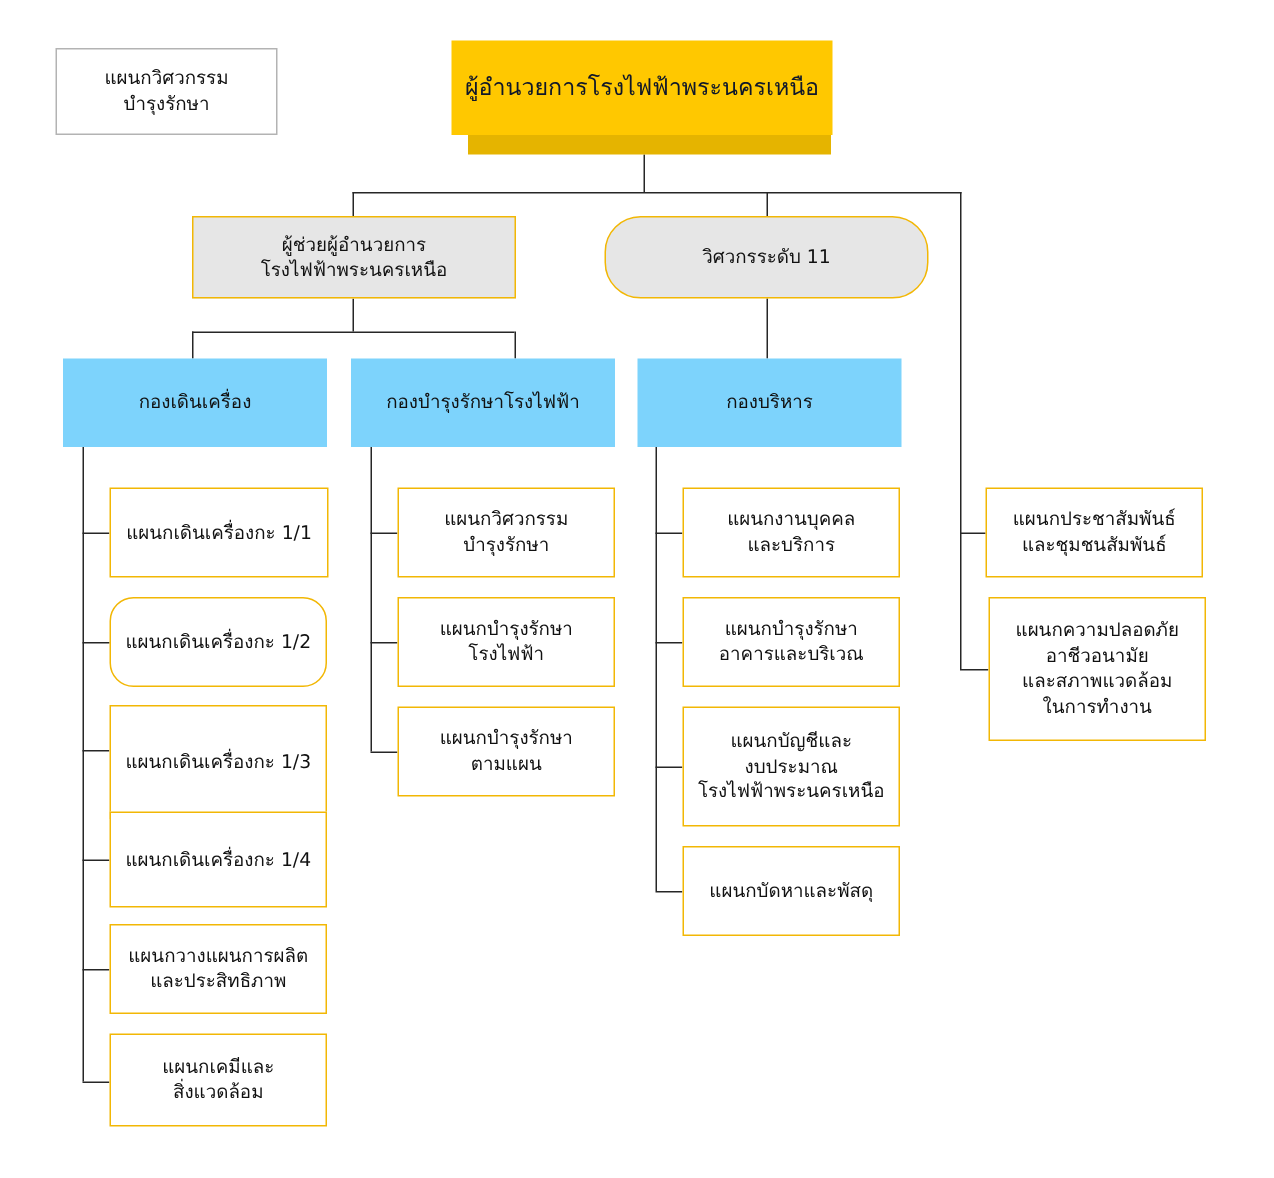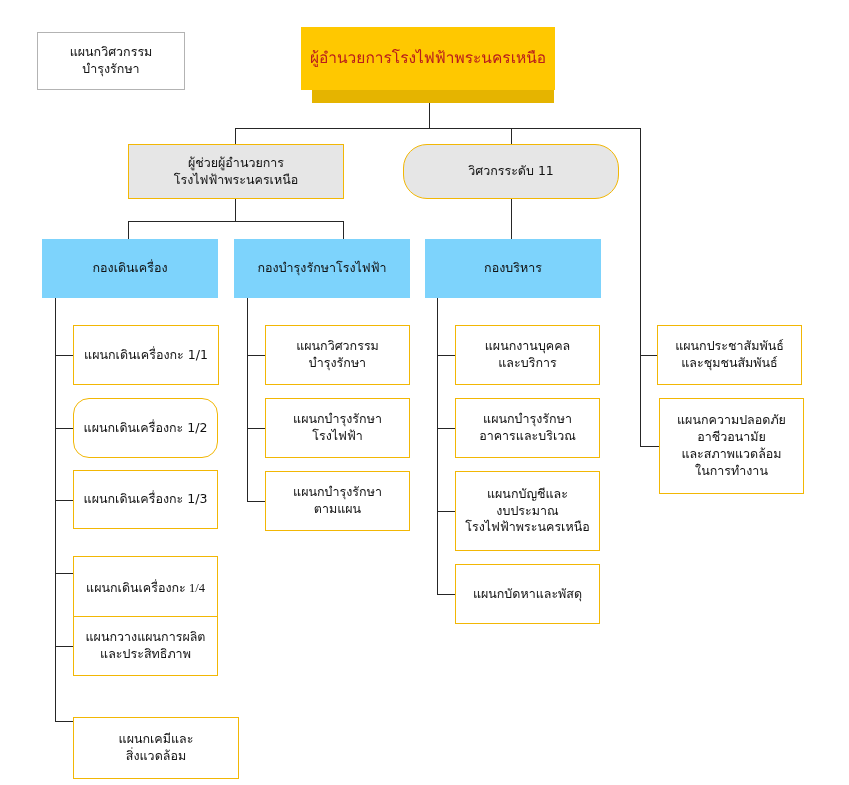--- a/index.html
+++ b/index.html
@@ -26,21 +26,21 @@
     line-height:1.35;
     padding:2px 4px;
     white-space:pre-line;
   }
 
   
   .node.root{
     background:#FFC800;
     border:none;
     font-size:15.5px;
-    color:#b91c1c;
+    color:#0f172a;
   }
   .root-shadow{
     position:absolute;
     background:#E5B400;
   }
 
   
   .node.plain{
     background:#ffffff;
     border:1px solid #b3b3b3;
@@ -121,25 +121,25 @@
   <div class="node lvl2" style="left:128px;top:144px;width:216px;height:55px;">ผู้ช่วยผู้อำนวยการ
 โรงไฟฟ้าพระนครเหนือ</div>
   <div class="node lvl2" style="left:403px;top:144px;width:216px;height:55px;border-radius:24px;">วิศวกรระดับ 11</div>
 
   <div class="node lvl3" style="left:42px;top:239px;width:176px;height:59px;">กองเดินเครื่อง</div>
   <div class="node lvl3" style="left:234px;top:239px;width:176px;height:59px;">กองบำรุงรักษาโรงไฟฟ้า</div>
   <div class="node lvl3" style="left:425px;top:239px;width:176px;height:59px;">กองบริหาร</div>
 
   <div class="node leaf" style="left:73px;top:325px;width:146px;height:60px;">แผนกเดินเครื่องกะ 1/1</div>
   <div class="node leaf" style="left:73px;top:398px;width:145px;height:60px;border-radius:16px;">แผนกเดินเครื่องกะ 1/2</div>
-  <div class="node leaf" style="left:73px;top:470px;width:145px;height:59px;">แผนกเดินเครื่องกะ 1/3</div>
-  <div class="node leaf" style="left:73px;top:556px;width:145px;height:64px;font-family:Liberation Serif, serif;">แผนกเดินเครื่องกะ 1/4</div>
+  <div class="node leaf" style="left:73px;top:470px;width:145px;height:76px;">แผนกเดินเครื่องกะ 1/3</div>
+  <div class="node leaf" style="left:73px;top:541px;width:145px;height:64px;">แผนกเดินเครื่องกะ 1/4</div>
   <div class="node leaf" style="left:73px;top:616px;width:145px;height:60px;">แผนกวางแผนการผลิต
 และประสิทธิภาพ</div>
-  <div class="node leaf" style="left:73px;top:717px;width:166px;height:62px;">แผนกเคมีและ
+  <div class="node leaf" style="left:73px;top:689px;width:145px;height:62px;">แผนกเคมีและ
 สิ่งแวดล้อม</div>
 
   <div class="node leaf" style="left:265px;top:325px;width:145px;height:60px;">แผนกวิศวกรรม
 บำรุงรักษา</div>
   <div class="node leaf" style="left:265px;top:398px;width:145px;height:60px;">แผนกบำรุงรักษา
 โรงไฟฟ้า</div>
   <div class="node leaf" style="left:265px;top:471px;width:145px;height:60px;">แผนกบำรุงรักษา
 ตามแผน</div>
 
   <div class="node leaf" style="left:455px;top:325px;width:145px;height:60px;">แผนกงานบุคคล

